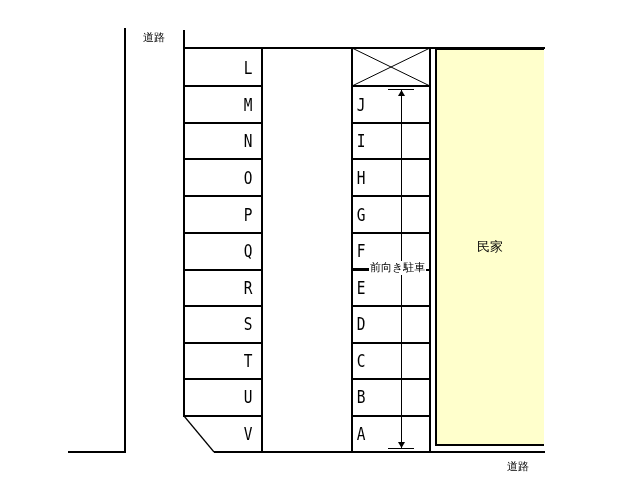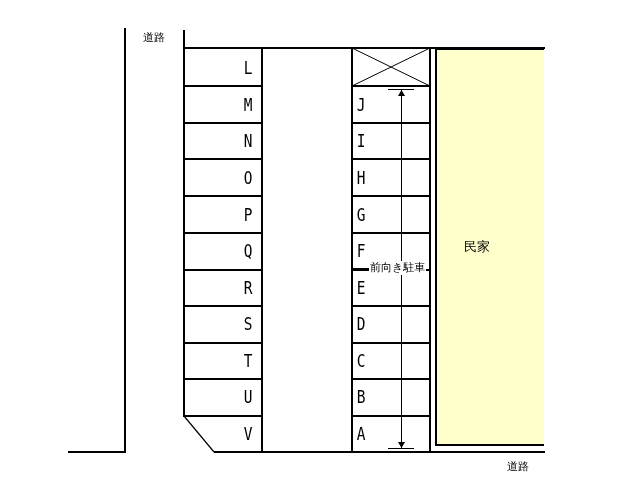--- a/index.html
+++ b/index.html
@@ -89,17 +89,17 @@
     <span class="lbl" style="left:356px;top:314px;">D</span>
     <span class="lbl" style="left:356px;top:351px;">C</span>
     <span class="lbl" style="left:356px;top:387px;">B</span>
     <span class="lbl" style="left:356px;top:424px;">A</span>
 
     <span class="jp" style="left:369px;top:261px;background:#fff;padding:0 1px;">前向き駐車</span>
     <div class="ln" style="left:353px;top:268px;width:16px;height:1px;"></div>
   </div>
 
   <div class="house"></div>
-  <span class="jp" style="left:464px;top:240px;font-size:13px;">民家</span>
+  <span class="jp" style="left:477px;top:240px;font-size:13px;">民家</span>
 
   <div class="ln" style="left:214px;top:451px;width:331px;height:2px;"></div>
   <span class="jp" style="left:507px;top:460px;">道路</span>
 </div>
 
 </body></html>

